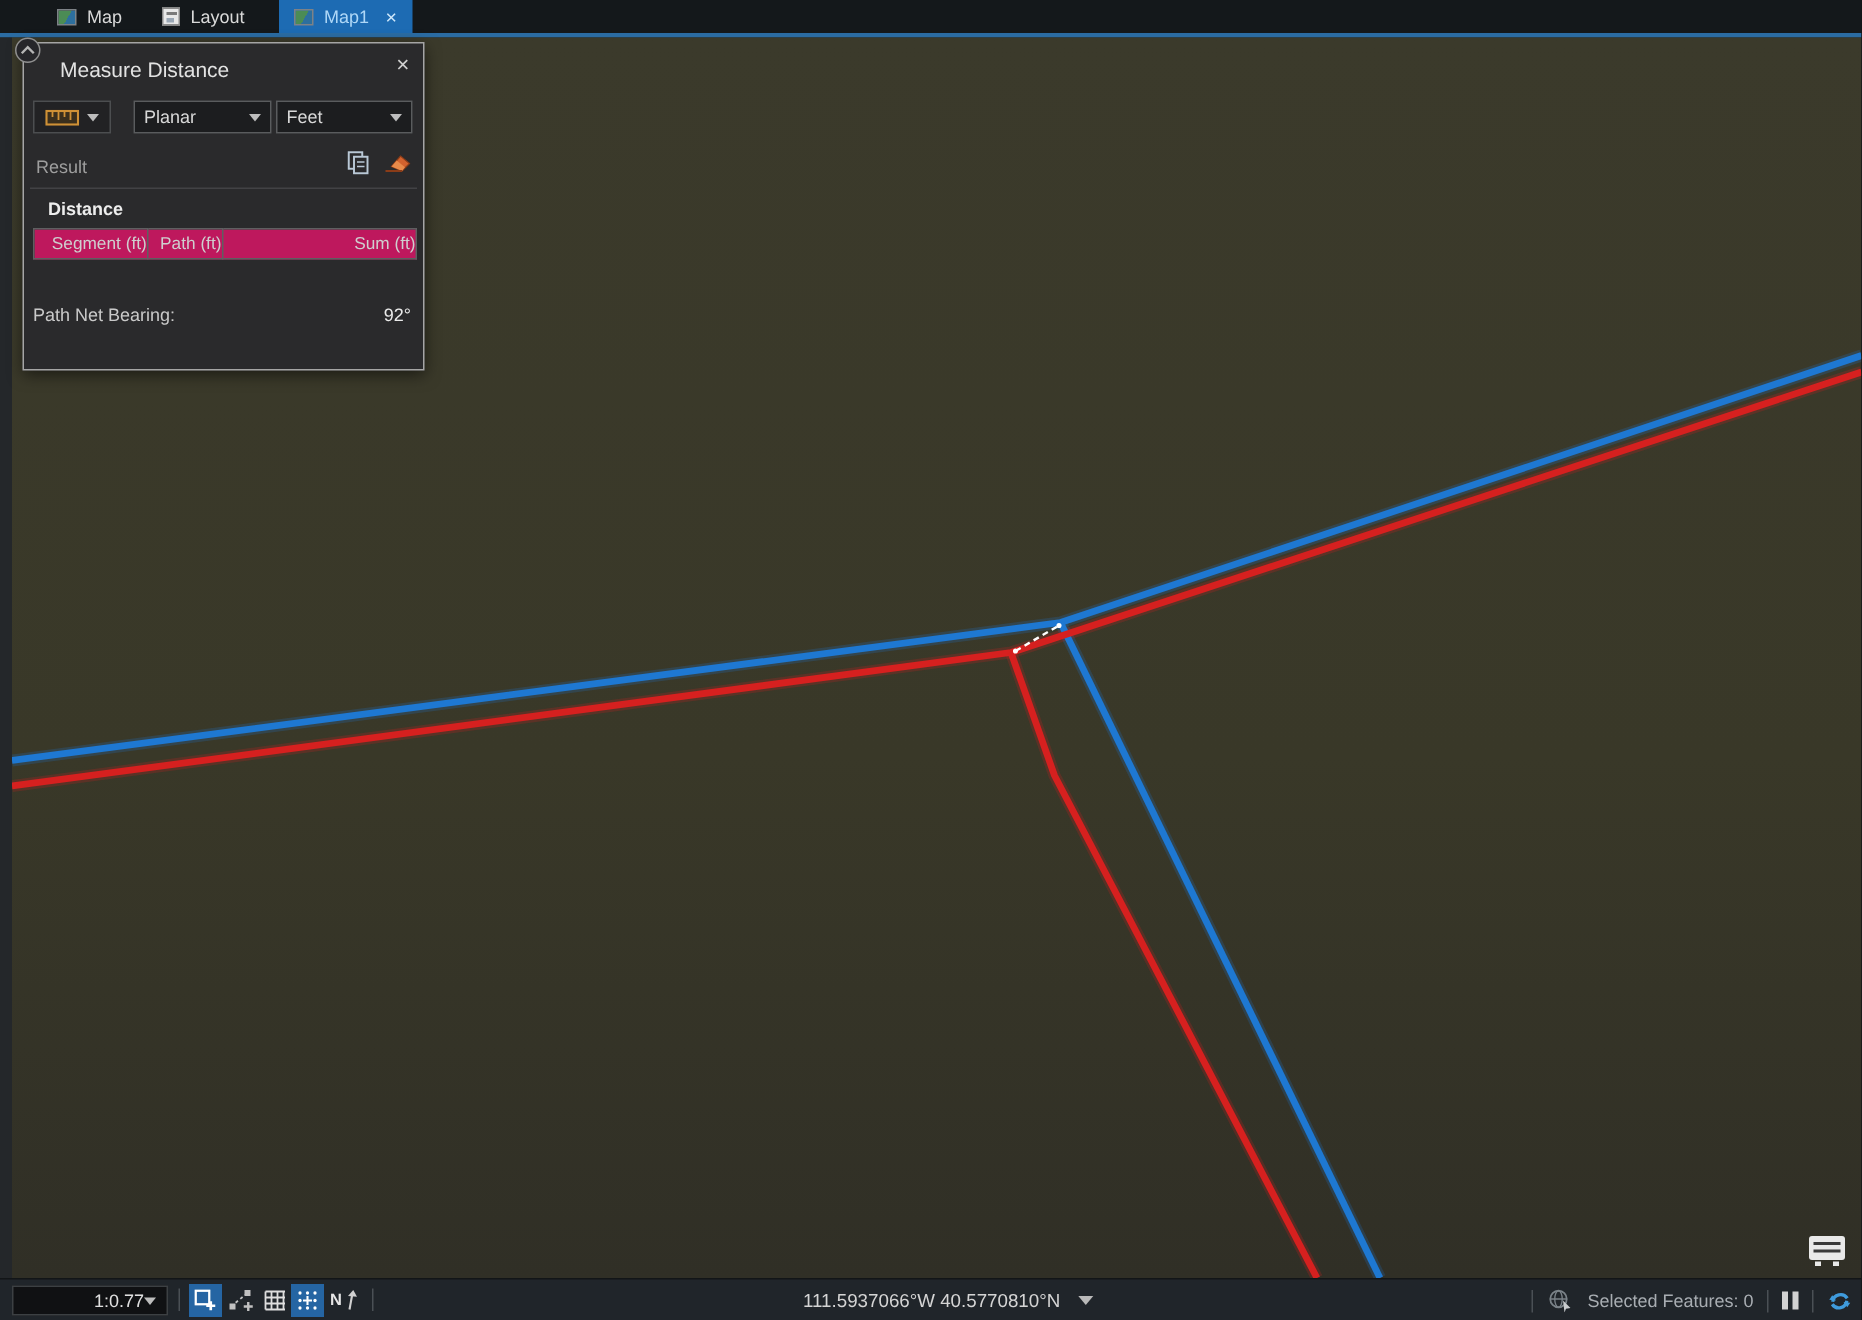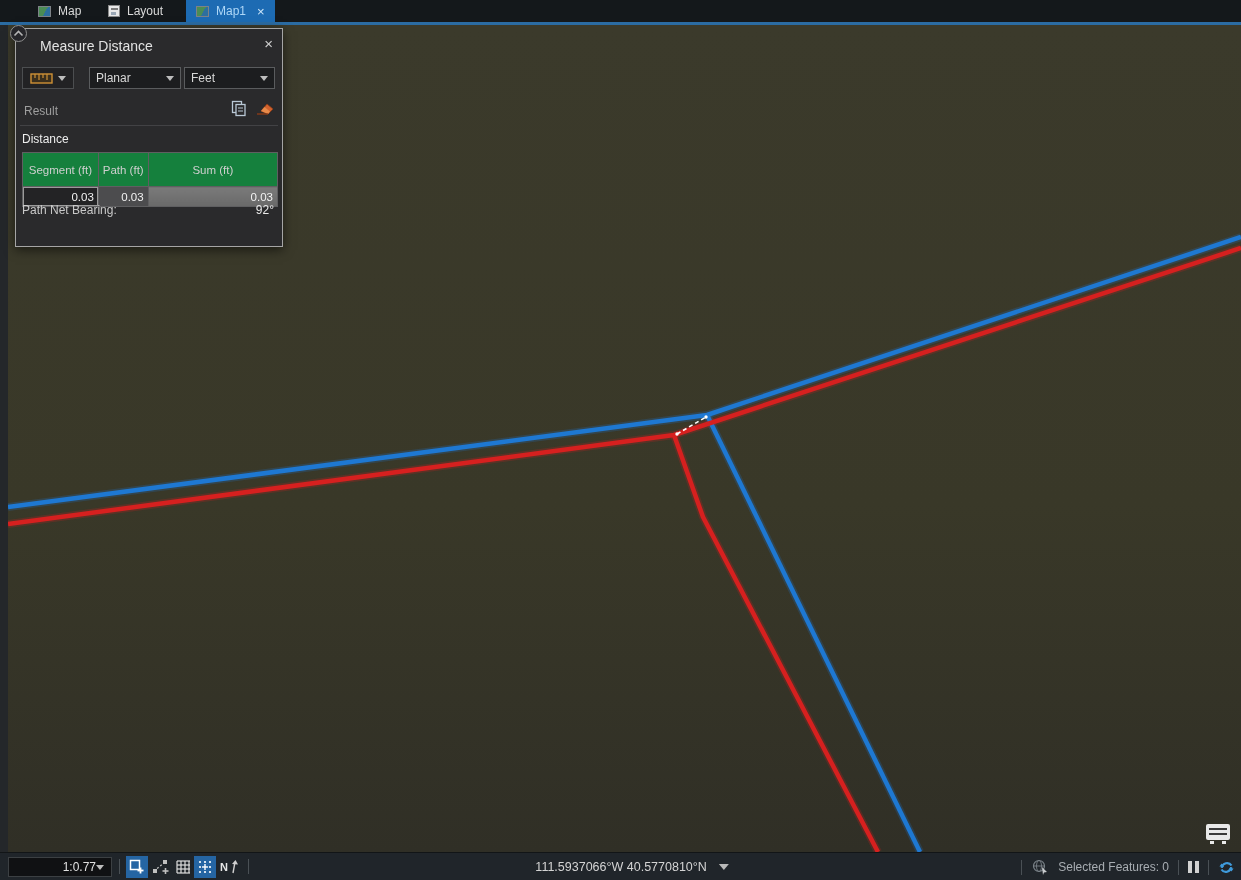--- a/index.html
+++ b/index.html
@@ -34,23 +34,23 @@
   .dlg-toolbtn { position:absolute; left:6px; top:38px; width:52px; height:22px; background:#222224; border:1px solid #4c4e50;
                  display:flex; align-items:center; justify-content:center; gap:5px; }
   .caret { width:0; height:0; border-left:4px solid transparent; border-right:4px solid transparent; border-top:5px solid #bdbdbd; }
   .dlg-select { position:absolute; top:38px; height:22px; background:#1c1d1f; border:1px solid #5a5c5e; color:#d8d8d8;
                 display:flex; align-items:center; justify-content:space-between; padding:0 6px; }
   .sel-mode { left:73px;  width:92px; }
   .sel-unit { left:168px; width:91px;text-align:center; }
   .dlg-result { position:absolute; left:8px; top:75px; color:#9e9e9e; }
   .result-icons { position:absolute; right:8px; top:71px; display:flex; gap:9px; align-items:center; }
   .dlg-divider { position:absolute; left:4px; right:4px; top:96px; height:1px; background:#424245; }
-  .dlg-distance { position:absolute; left:6px; top:103px; color:#ededed; font-weight:400; font-size:12px; }
+  .dlg-distance { position:absolute; left:16px; top:103px; color:#ededed; font-weight:700; font-size:12px; }
   .mtable { position:absolute; left:6px; top:123px; width:256px; border:1px solid #5f5f61; border-collapse:collapse; font-size:11.5px; }
-  .mtable th { background:#15803d; color:#cfcfcf; font-weight:400; height:34px; border:1px solid #5f5f61; text-align:center; }
+  .mtable th { background:#be185d; color:#cfcfcf; font-weight:400; height:20px; border:1px solid #5f5f61; text-align:right; }
   .mtable td { height:20px; border:1px solid #5f5f61; text-align:right; padding-right:4px; color:#f2f2f2; }
   .cell-seg { background:#232325; box-shadow:inset 0 0 0 1px #9a9a9a; }
   .cell-path { background:#4c4c4e; }
   .cell-sum { background:linear-gradient(#7a7a7a,#696969); color:#fff; }
   .net-row { position:absolute; left:6px; right:8px; height:22px; display:flex; justify-content:space-between; align-items:center; }
   .net-row .lbl { color:#c9c9c9; }
   .net-row .val { color:#eaeaea; }
   .net-bearing { top:170px; }
   .net-distance { top:192px; }
 
@@ -173,25 +173,20 @@
     <div class="dlg-divider"></div>
 
     <div class="dlg-distance">Distance</div>
 
     <table class="mtable">
       <tbody>
           <tr>
         <th style="width:76px">Segment (ft)</th>
         <th style="width:50px">Path (ft)</th>
         <th style="width:130px">Sum (ft)</th>
-      </tr>
-      <tr>
-        <td class="cell-seg">0.03</td>
-        <td class="cell-path">0.03</td>
-        <td class="cell-sum">0.03</td>
       </tr>
     </tbody>
       </table>
 
     <div class="net-row net-bearing">
       <span class="lbl">Path Net Bearing:</span>
       <span class="val">92°</span>
     </div>
   </div>
 

